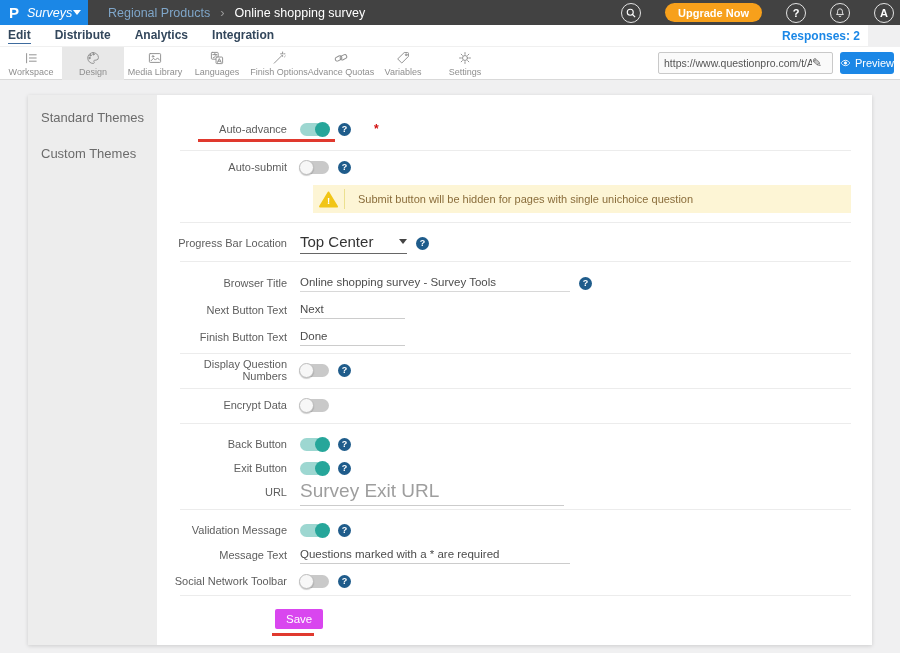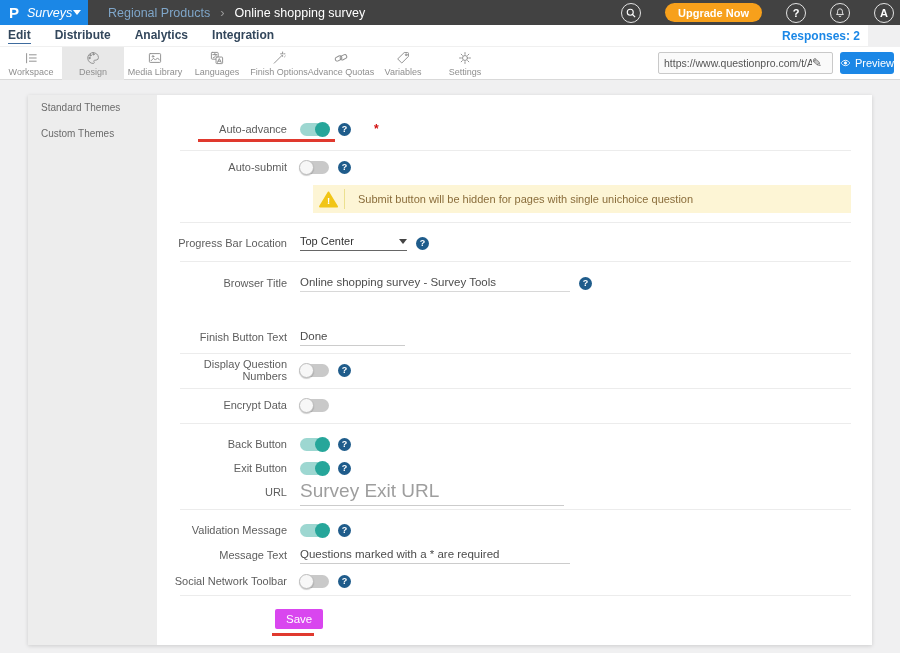--- a/index.html
+++ b/index.html
@@ -34,40 +34,40 @@
   .tool-label { font-size:9px; color:#8f8f8f; white-space:nowrap; }
   .url-box { position:absolute; left:658px; top:5px; width:175px; height:22px; border:1px solid #c9c9c9; background:#fafafa; border-radius:2px; display:flex; align-items:center; padding:0 5px; }
   .url-box input { border:none; outline:none; background:transparent; font-size:10.5px; color:#555; width:148px; font-family:inherit; }
   .pencil { color:#555; font-size:12px; }
   .preview-btn { position:absolute; left:840px; top:5px; width:54px; height:22px; background:#1b87e6; border-radius:3px; color:#fff; font-size:11px; display:flex; align-items:center; justify-content:center; gap:4px; }
   .preview-btn svg { width:12px; height:12px; stroke:#fff; fill:none; stroke-width:1.3; }
 
   
   .content-panel { position:absolute; left:28px; top:95px; width:844px; height:550px; background:#fff; box-shadow:0 1px 4px rgba(0,0,0,.15); display:flex; }
   .side { width:129px; background:#ededed; }
-  .side-item { height:26px; line-height:26px; padding-left:13px; font-size:10px; color:#6b6b6b; cursor:pointer; }
+  .side-item { height:26px; line-height:26px; padding-left:13px; font-size:13px; color:#6b6b6b; cursor:pointer;margin-top:10px; }
   .side-item.active { background:#fff; border-left:3px solid #1b87e6; padding-left:10px; color:#555; }
   .main { position:relative; width:715px; }
 
   .row { position:absolute; left:0; right:0; height:26px; display:flex; align-items:center; }
   .flabel { width:143px; text-align:right; padding-right:13px; font-size:11px; color:#5d5d5d; flex-shrink:0; }
   .sep { position:absolute; left:23px; right:21px; height:1px; background:#ececec; }
 
   
   .switch { width:29px; height:13px; border-radius:7px; position:relative; flex-shrink:0; cursor:pointer; }
   .switch.on { background:rgba(38,166,154,.45); }
   .switch.on .knob { position:absolute; right:-1px; top:-1px; width:15px; height:15px; border-radius:50%; background:#26a69a; }
   .switch.off { background:#c9c9c9; }
   .switch.off .knob { position:absolute; left:-1px; top:-1px; width:15px; height:15px; border-radius:50%; background:#f7f7f7; border:1px solid #bdbdbd; box-shadow:0 1px 1px rgba(0,0,0,.2); }
 
   .help { width:13px; height:13px; border-radius:50%; background:#1f5c8b; color:#fff; font-size:9px; font-weight:bold; display:flex; align-items:center; justify-content:center; margin-left:9px; flex-shrink:0; }
 
   .u-input { border:none; outline:none; border-bottom:1px solid #ccc; font-size:11.5px; color:#4c4c4c; padding:2px 0 3px 0; background:transparent; font-family:inherit; }
   .u-input::placeholder { color:#9e9e9e; }
-  .dropdown { width:107px; border-bottom:1px solid #666; display:flex; align-items:center; justify-content:space-between; font-size:11px; color:#333; padding-bottom:3px; cursor:pointer; }
+  .dropdown { width:107px; border-bottom:1px solid #666; display:flex; align-items:center; justify-content:space-between; font-size:15px; color:#333; padding-bottom:3px; cursor:pointer; }
   .dd-caret { width:0; height:0; border-left:4px solid transparent; border-right:4px solid transparent; border-top:5px solid #444; }
 
   .warning-box { position:absolute; left:156px; top:90px; width:538px; height:28px; background:#fdf5d5; display:flex; align-items:center; }
   .warn-icon-wrap { width:32px; display:flex; justify-content:center; border-right:1px solid #ece08f; height:20px; align-items:center; }
   .warning-text { font-size:11px; color:#8a6d3b; padding-left:13px; }
 
   .annotation { position:absolute; background:#e0392e; height:3px; }
   .asterisk { color:#d10f0f; font-weight:bold; font-size:12px; margin-left:23px; }
 
   .save-btn { position:absolute; left:118px; top:514px; background:#d946ef; color:#fff; font-size:11.5px; padding:4px 11px; border:none; border-radius:2px; cursor:pointer; font-family:inherit; }
@@ -240,20 +240,24 @@
       <span class="help">?</span>
     </div>
     <div class="sep" style="top:166px"></div>
 
     <div class="row" style="top:175px">
       <span class="flabel">Browser Title</span>
       <input class="u-input" style="width: 270px; border-bottom-color: rgb(216, 216, 216);" value="Online shopping survey - Survey Tools">
       <span class="help">?</span>
     </div>
 
+    <div class="row" style="top:202px">
+      <span class="flabel">Next Button Text</span>
+      <input class="u-input" style="width: 105px;" value="Next">
+    </div>
 
     <div class="row" style="top:229px">
       <span class="flabel">Finish Button Text</span>
       <input class="u-input" style="width: 105px;" value="Done">
     </div>
     <div class="sep" style="top:258px"></div>
 
     <div class="row" style="top:262px">
       <span class="flabel">Display Question Numbers</span>
       <span class="switch off">

